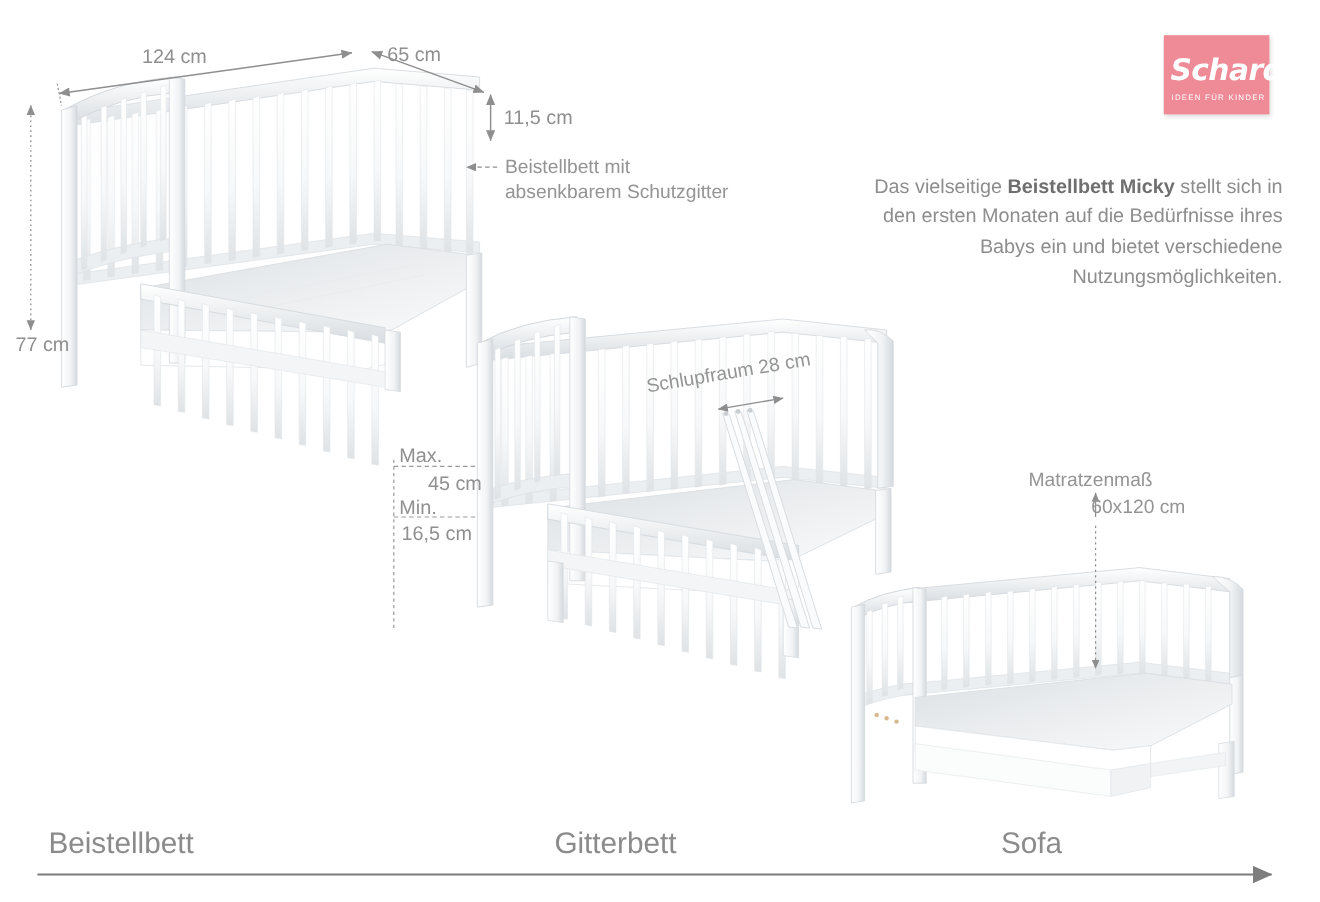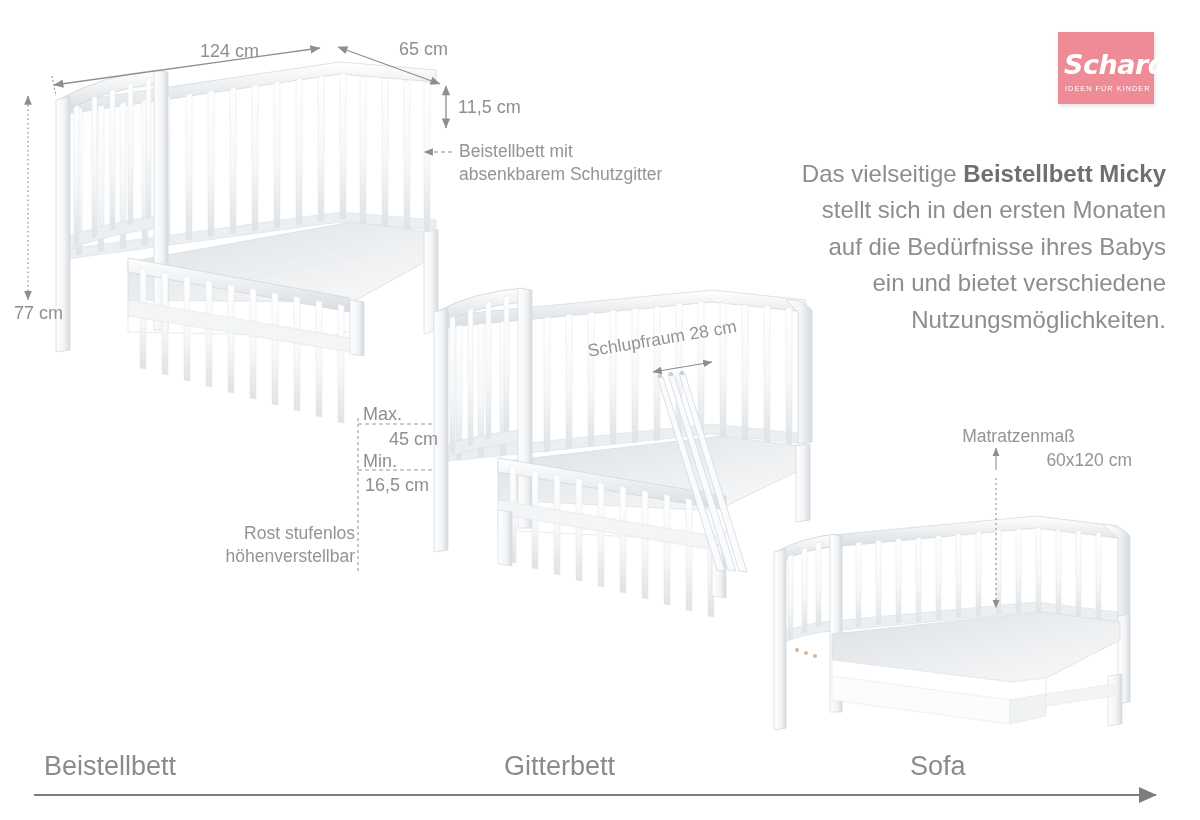--- a/index.html
+++ b/index.html
@@ -60,36 +60,36 @@
   }
 
   
   #intro {
     position: absolute;
     left: 790px;
     top: 156px;
     width: 376px;
     text-align: right;
     color: #8d8d8d;
-    font-size: 24px;
+    font-size: 18px;
     line-height: 1.52;
   }
   #intro b { color: #6f6f6f; font-weight: 700; }
 
   
   .note {
     position: absolute;
     color: #949494;
     font-size: 17.5px;
     line-height: 1.33;
     white-space: pre-line;
   }
   .note.dim { font-size: 18px; color: #8f8f8f; }
   .ta-r { text-align: right; }
-  .ta-c { text-align: right; }
+  .ta-c { text-align: left; }
   .ta-l { text-align: left; }
 
   
   .stage-label {
     position: absolute;
     color: #8b8b8b;
     font-size: 27px;
     line-height: 1;
     white-space: nowrap;
   }
@@ -422,22 +422,20 @@
 
   <div class="note ta-l" style="left:459px; top:140px; width:260px;">Beistellbett mit
 absenkbarem Schutzgitter</div>
 
   <div class="note dim ta-l" style="left:363px; top:403px; width:80px;">Max.</div>
   <div class="note dim ta-l" style="left:365px; top:428px; width:90px;margin-left:24px;">45 cm</div>
 
   <div class="note dim ta-l" style="left:363px; top:450px; width:80px;">Min.</div>
   <div class="note dim ta-l" style="left:365px; top:474px; width:100px;">16,5 cm</div>
 
-  <div class="note ta-r" style="left:190px; top:522px; width:165px;">Rost stufenlos
-höhenverstellbar</div>
 
   <div class="note" style="left:586px; top:340px; width:210px; transform:rotate(-9.5deg); transform-origin:0 0;">Schlupfraum 28 cm</div>
 
 
   <div class="note ta-c" style="left:935px; top:425px; width:140px;">Matratzenmaß</div>
   <div class="note ta-c" style="left:992px; top:449px; width:140px;">60x120 cm</div>
 
   <div class="stage-label" style="left:44px; top:753px;">Beistellbett</div>
   <div class="stage-label" style="left:504px; top:753px;text-align:center;">Gitterbett</div>
   <div class="stage-label" style="left:910px; top:753px;">Sofa</div>

